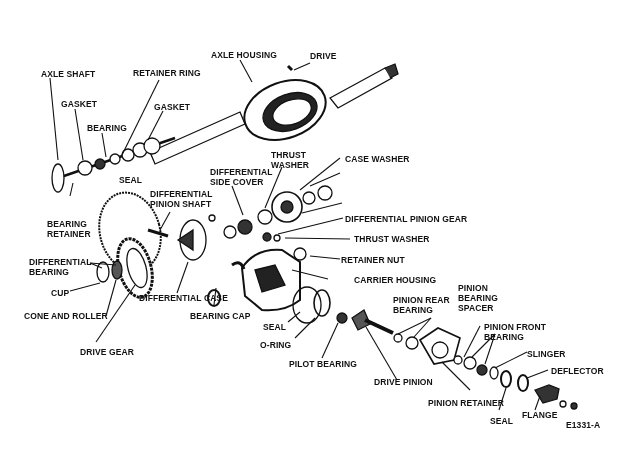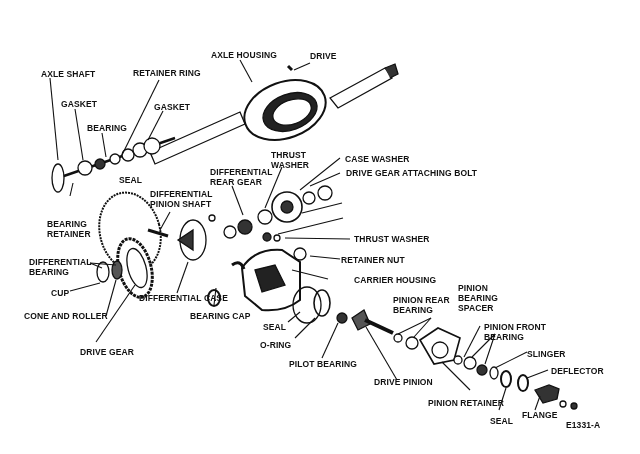--- a/index.html
+++ b/index.html
@@ -154,29 +154,29 @@
 <div class="lbl c" style="left:47px;top:219px">
       <div>BEARING</div>
       <div>RETAINER</div>
     </div>
 
 <div class="lbl c" style="left:271px;top:150px">
       <div>THRUST</div>
       <div>WASHER</div>
     </div>
 <div class="lbl" style="left:345px;top:154px">CASE WASHER</div>
-<div class="lbl" style="left:346px;top:168px">DRIVE GEAR ATTACHING BOLT</div>
 <div class="lbl c" style="left:210px;top:167px">
       <div>DIFFERENTIAL</div>
-      <div>REAR GEAR</div>
+      <div>SIDE COVER</div>
     </div>
 <div class="lbl c" style="left:150px;top:189px">
       <div>DIFFERENTIAL</div>
       <div>PINION SHAFT</div>
     </div>
+<div class="lbl" style="left:345px;top:214px">DIFFERENTIAL PINION GEAR</div>
 <div class="lbl" style="left:354px;top:234px">THRUST WASHER</div>
 <div class="lbl" style="left:341px;top:255px">RETAINER NUT</div>
 <div class="lbl" style="left:354px;top:275px">CARRIER HOUSING</div>
 
 <div class="lbl c" style="left:29px;top:257px">
       <div>DIFFERENTIAL</div>
       <div>BEARING</div>
     </div>
 <div class="lbl" style="left:51px;top:288px">CUP</div>
 <div class="lbl" style="left:24px;top:311px">CONE AND ROLLER</div>

